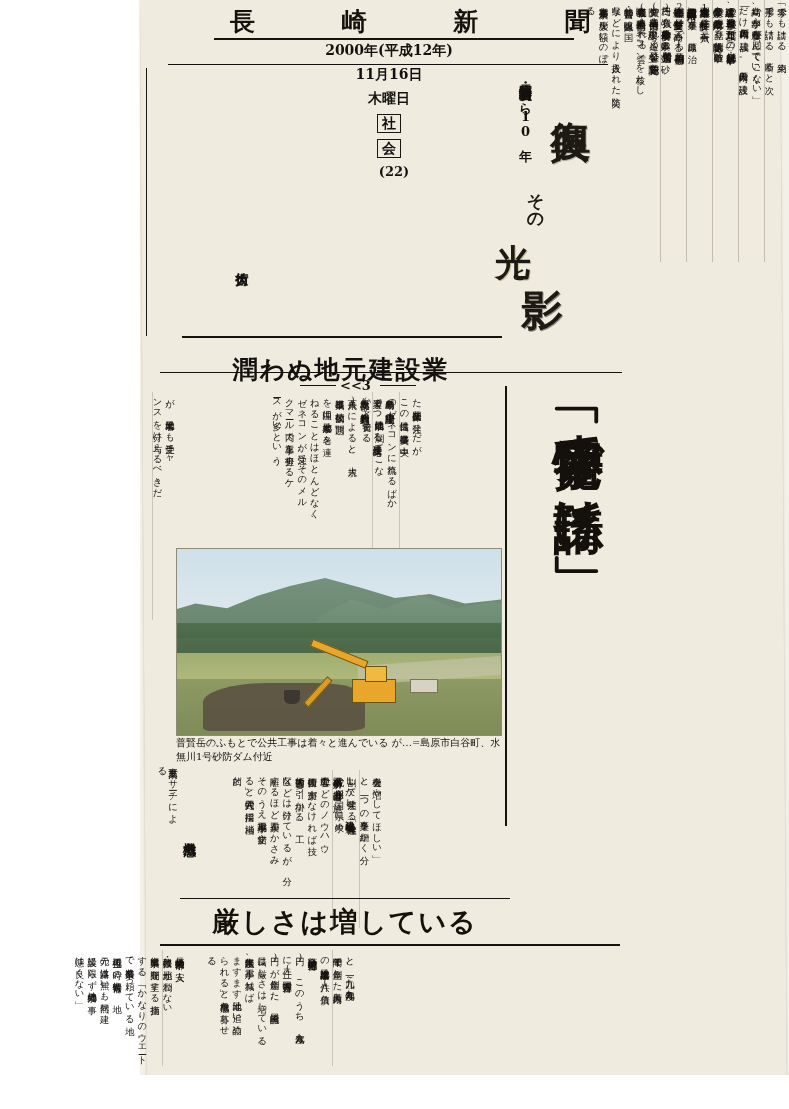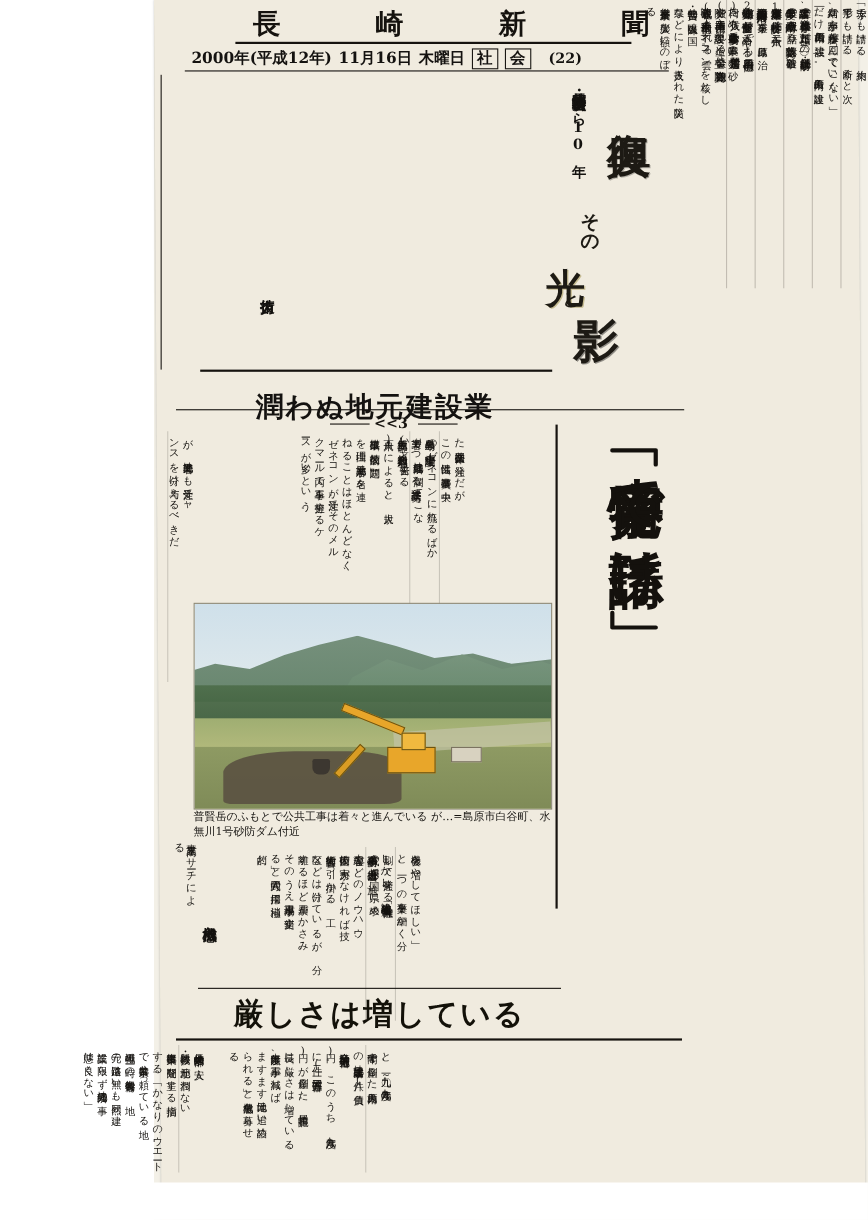--- a/index.html
+++ b/index.html
@@ -49,21 +49,21 @@
     font-size:25px;font-weight:bold;color:#15120e;
     font-family:"DejaVu Serif", serif;
   }
   #mh-rule{
     position:absolute;left:214px;top:38px;width:360px;height:2px;background:#16130f;
   }
   
   #dateline{
     position:absolute;left:174px;top:42px;width:430px;height:22px;
     display:flex;align-items:center;gap:6px;
-    font-size:14px;color:#141210;font-weight:bold;
+    font-size:14px;color:#141210;font-weight:bold;flex-direction:column;
   }
   #dateline .seg{white-space:nowrap;}
   #dateline .boxed{
     border:1px solid #1a1713;padding:0px 4px;font-size:14px;line-height:17px;
   }
   #dateline .pagenum{margin-left:10px;font-size:13px;}
   #dl-rule{
     position:absolute;left:168px;top:64px;width:440px;height:1px;background:#141210;
   }
   

